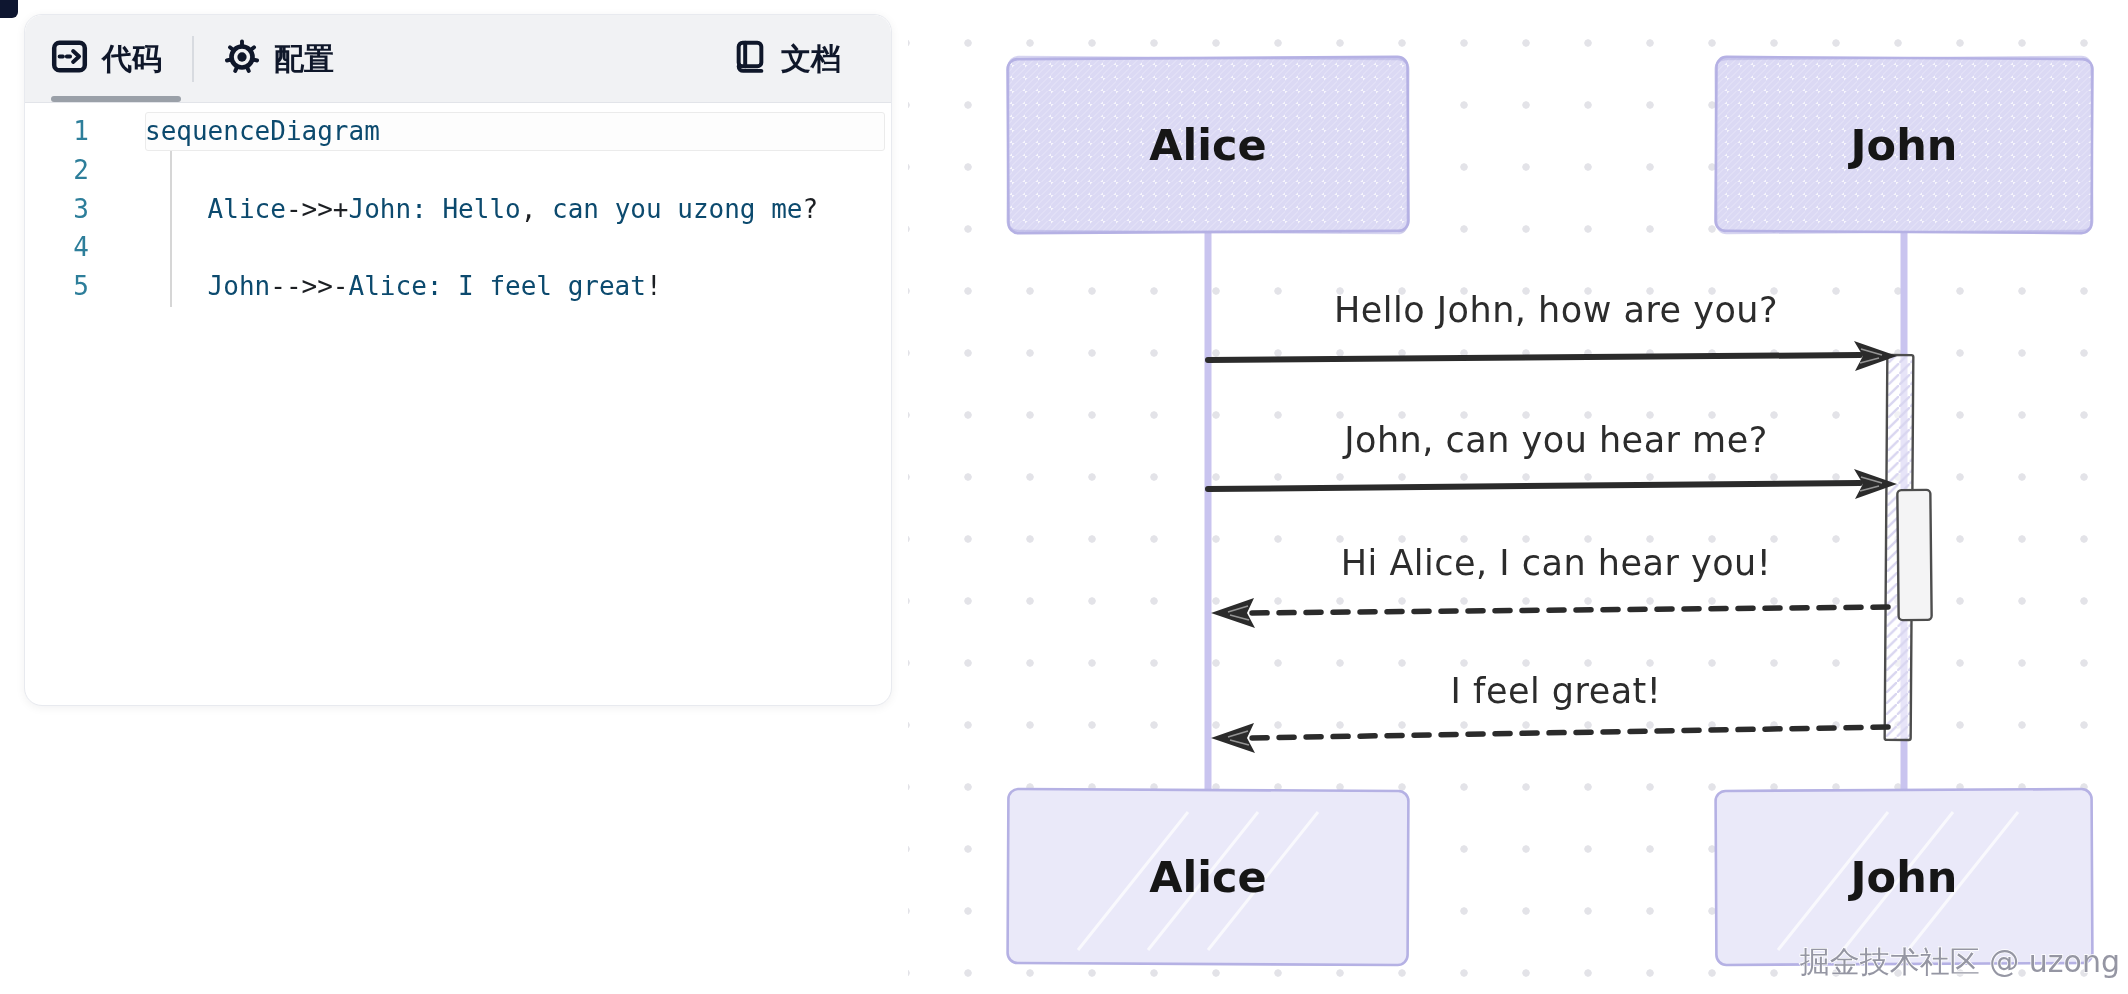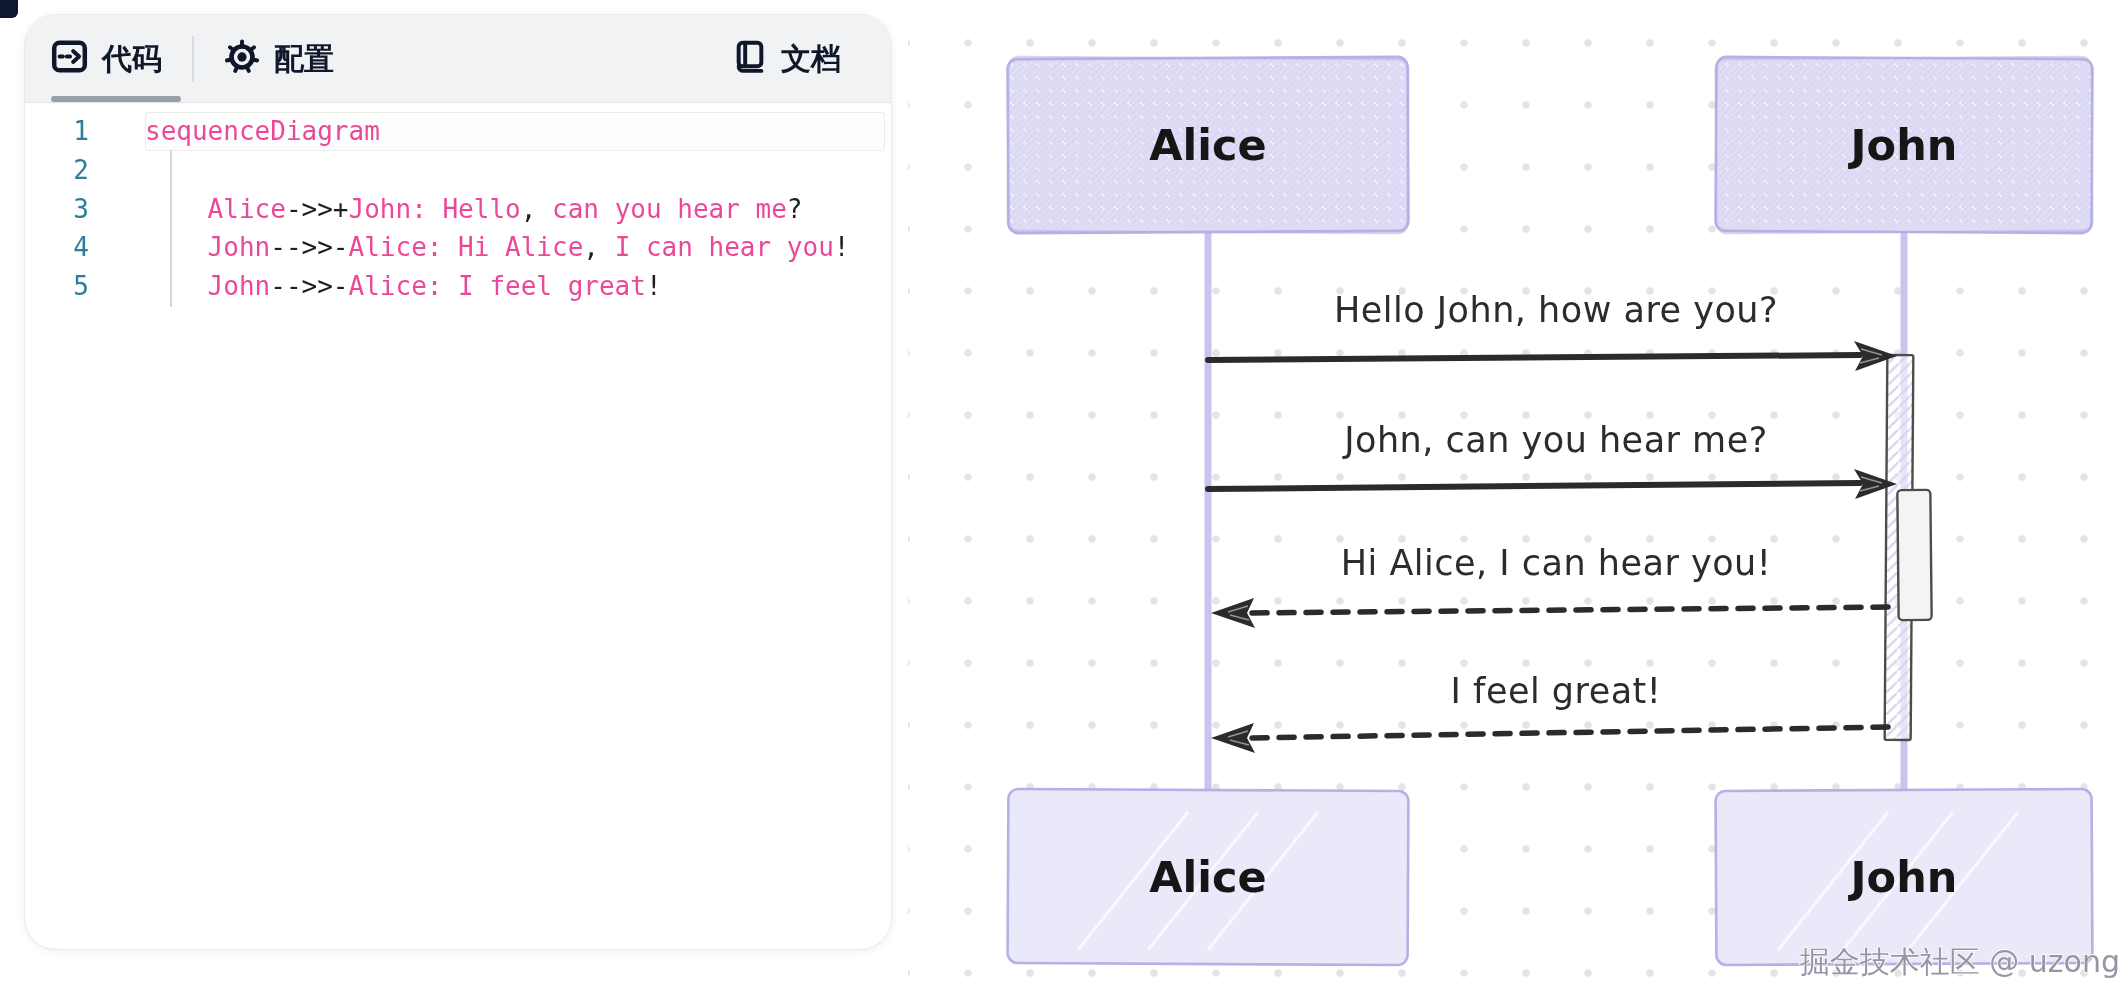--- a/index.html
+++ b/index.html
@@ -5,42 +5,42 @@
   * { box-sizing: border-box; margin: 0; padding: 0; }
   html,body { width: 2128px; height: 994px; background:#ffffff; overflow:hidden;
               font-family:"Liberation Sans","DejaVu Sans",sans-serif; }
   .stage { position:relative; width:2128px; height:994px; }
 
   
   .corner-artifact { position:absolute; left:-8px; top:-8px; width:26px; height:26px;
                      background:#0e1630; border-radius:6px; }
 
   
-  .editor-card { position:absolute; left:24px; top:14px; width:868px; height:936px;
-                 background:#ffffff; border:1px solid #e8eaef; border-radius:32px;
+  .editor-card { position:absolute; left:24px; top:14px; width:868px; height:692px;
+                 background:#ffffff; border:1px solid #e8eaef; border-radius:18px;
                  box-shadow:0 2px 10px rgba(20,24,40,.06); overflow:hidden; }
   .editor-header { position:relative; height:88px; background:#f1f2f4;
                    border-bottom:1px solid #e2e4e9; display:flex; align-items:center;
                    padding:0 50px 0 26px; border-radius:18px 18px 0 0; }
   .tab { display:flex; align-items:center; gap:14px; cursor:pointer; }
   .tab-label { font-size:30px; font-weight:700; color:#0f172a; line-height:1; }
   .tab-underline { position:absolute; left:26px; bottom:0; width:130px; height:6px;
                    background:#9aa0a8; border-radius:4px; }
   .header-divider { width:2px; height:46px; background:#d8dbe0; margin:0 30px; }
   .tab-docs { margin-left:auto;text-align:right; }
 
   
   .code-area { position:relative; padding-top:9px; font-family:"DejaVu Sans Mono","Liberation Mono",monospace; }
   .current-line-box { position:absolute; left:120px; right:6px; top:9px; height:39px;
                       border:1px solid #ebebeb; border-radius:3px; background:#fdfdfd; }
   .indent-guide { position:absolute; left:145px; top:48px; width:2px; height:156px; background:#d6d6d6; }
   .code-row { position:relative; display:flex; height:38.8px; line-height:38.8px; font-size:26px; }
   .gutter { width:64px; text-align:right; color:#2d7e9a; flex:0 0 64px; }
   .code-text { padding-left:56px; white-space:pre; }
-  .tok-k { color:#ec4899; }
+  .tok-k { color:#0c4a6e; }
   .tok-p { color:#1c1f23; }
 
   
   .preview-pane { position:absolute; left:908px; top:0; width:1220px; height:994px;
                   background-color:#ffffff;
                   background-image:radial-gradient(circle,#e3e3e8 3.4px, transparent 4px);
                   background-size:62px 62px; background-position:29px 12px; }
   .diagram-svg { position:absolute; left:0; top:0; }
   .actor-label { font-family:"DejaVu Sans","Liberation Sans",sans-serif; font-size:43px;
                  font-weight:600; fill:#161616; }
@@ -116,25 +116,24 @@
       <div>
           <div class="code-row">
             <div class="gutter">1</div>
             <div class="code-text"><span class="tok-k">sequenceDiagram</span></div>
           </div>
           <div class="code-row">
             <div class="gutter">2</div>
           </div>
           <div class="code-row">
             <div class="gutter">3</div>
-            <div class="code-text"><span class="tok-k">    Alice</span><span class="tok-p">-&gt;&gt;+</span><span class="tok-k">John: Hello</span><span class="tok-p">,</span><span class="tok-k"> can you hear me</span><span class="tok-p">?</span></div>
+            <div class="code-text"><span class="tok-k">    Alice</span><span class="tok-p">-&gt;&gt;+</span><span class="tok-k">John: Hello</span><span class="tok-p">,</span><span class="tok-k"> can you uzong me</span><span class="tok-p">?</span></div>
           </div>
           <div class="code-row">
             <div class="gutter">4</div>
-            <div class="code-text"><span class="tok-k">    John</span><span class="tok-p">--&gt;&gt;-</span><span class="tok-k">Alice: Hi Alice</span><span class="tok-p">,</span><span class="tok-k"> I can hear you</span><span class="tok-p">!</span></div>
           </div>
           <div class="code-row">
             <div class="gutter">5</div>
             <div class="code-text"><span class="tok-k">    John</span><span class="tok-p">--&gt;&gt;-</span><span class="tok-k">Alice: I feel great</span><span class="tok-p">!</span></div>
           </div>
         </div>
     </div>
   </section>
 
   <section class="preview-pane">

